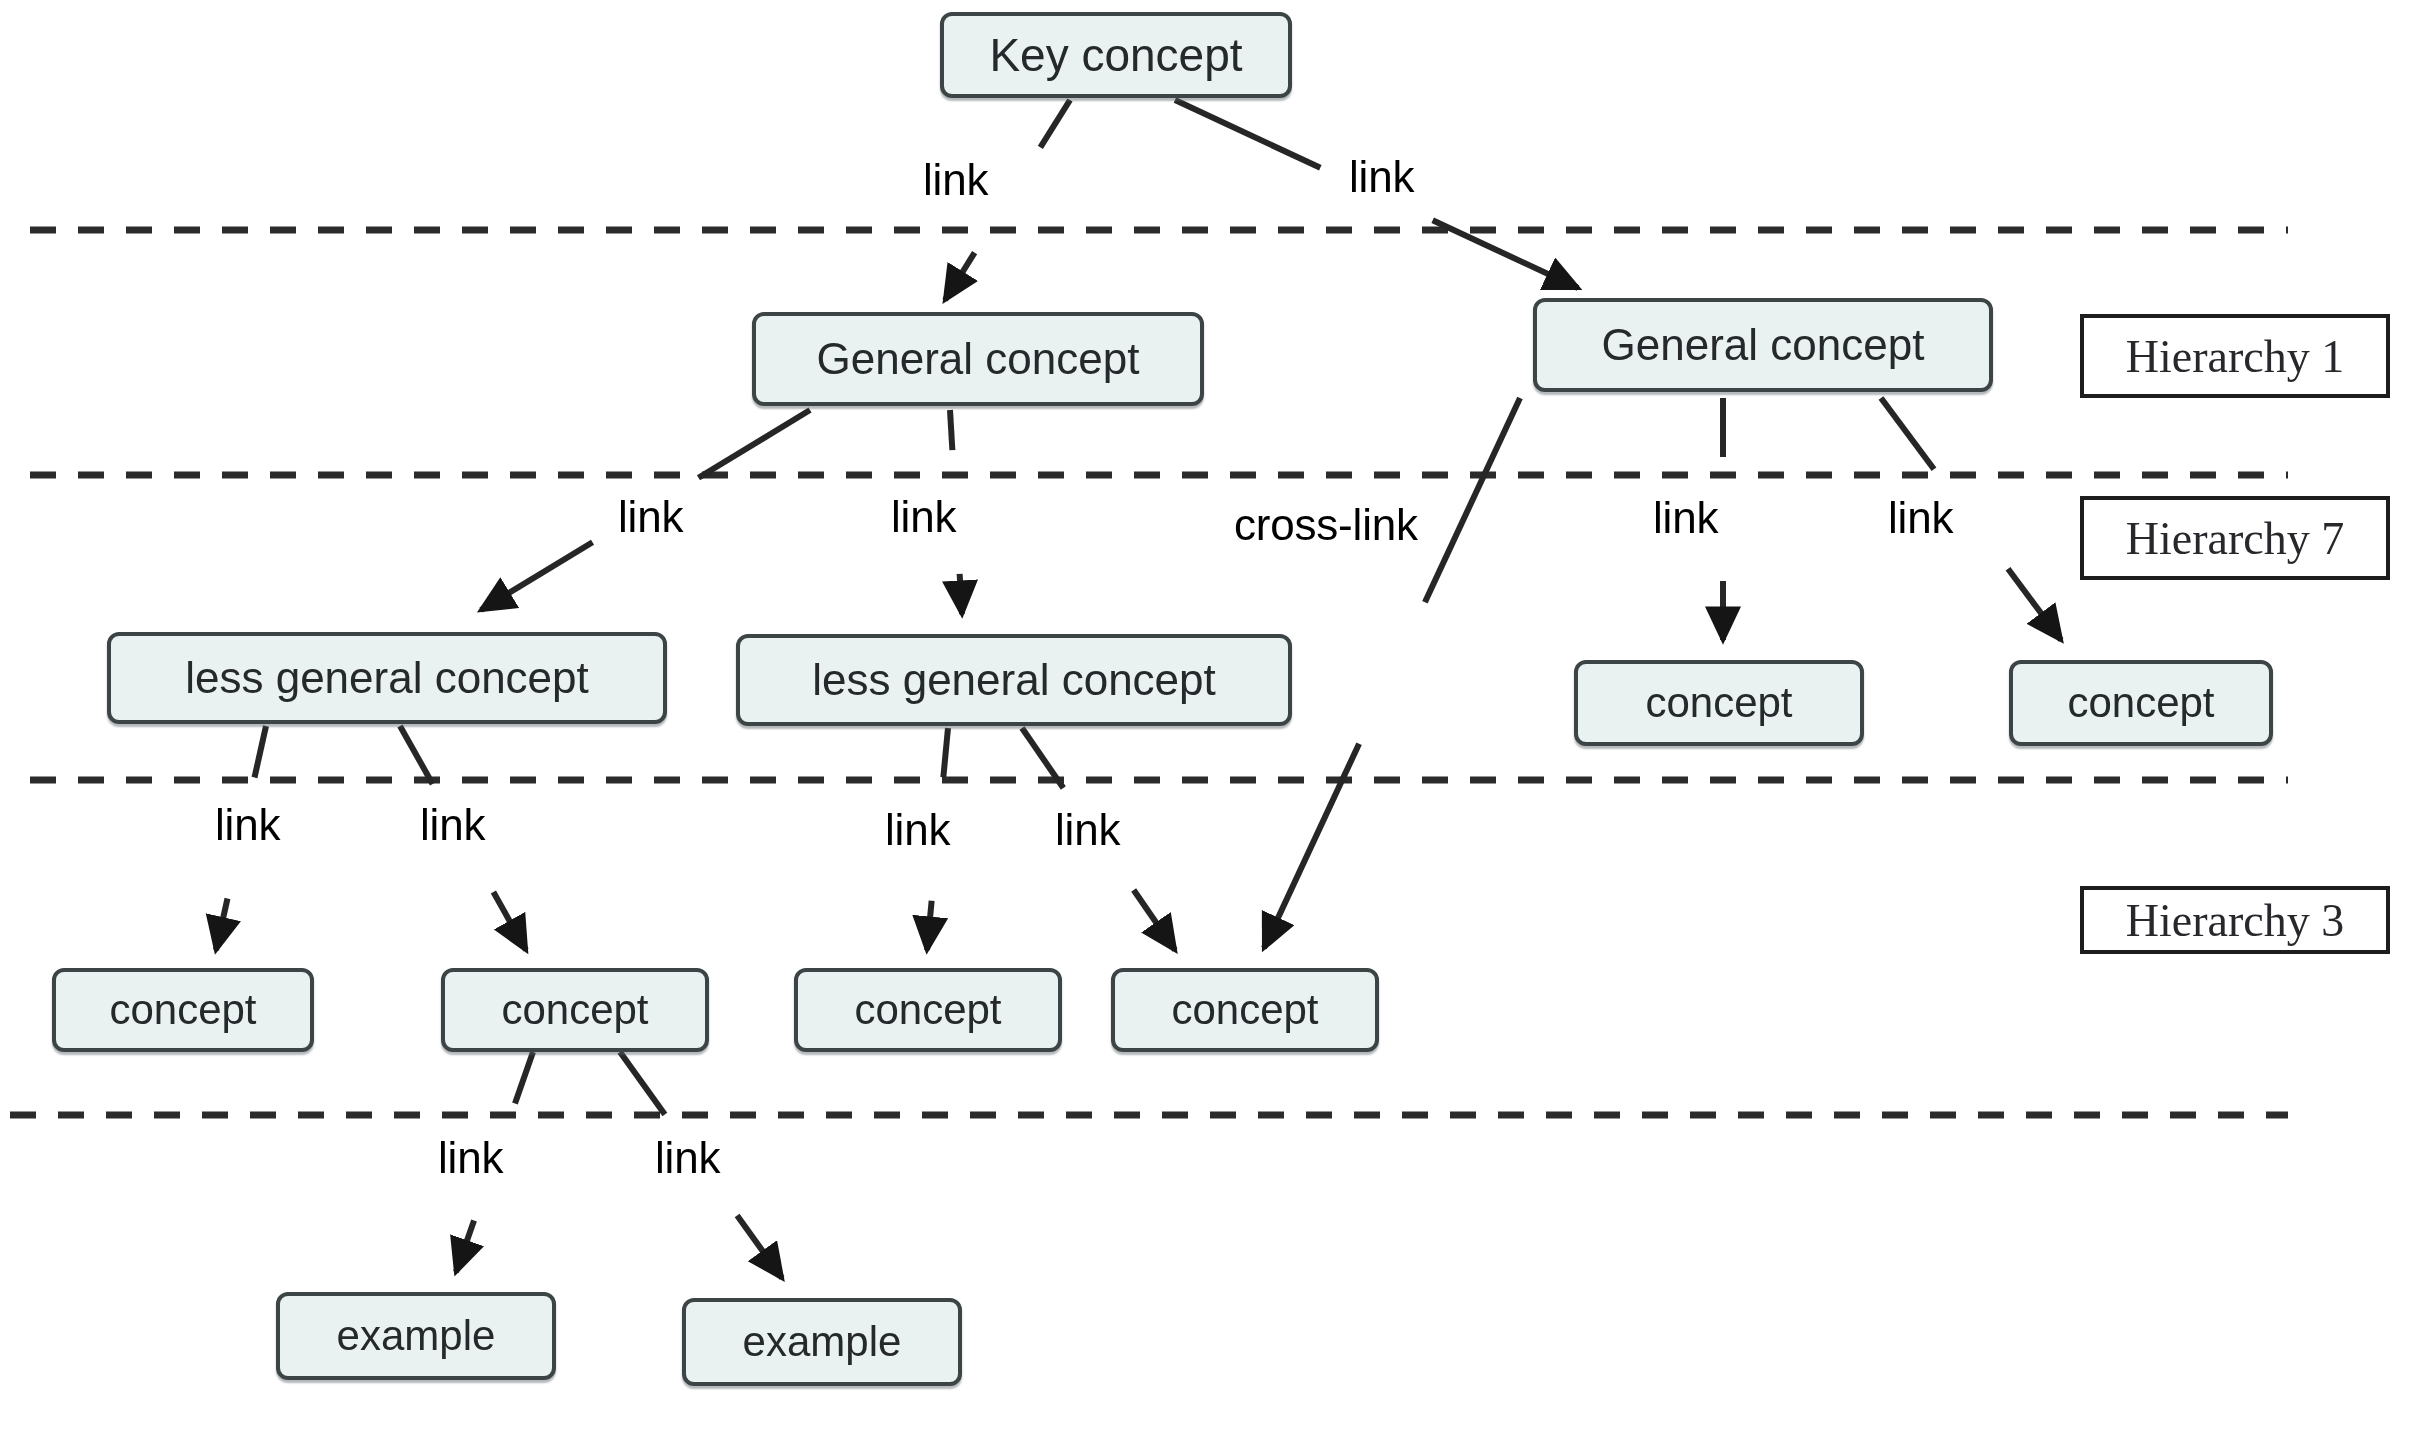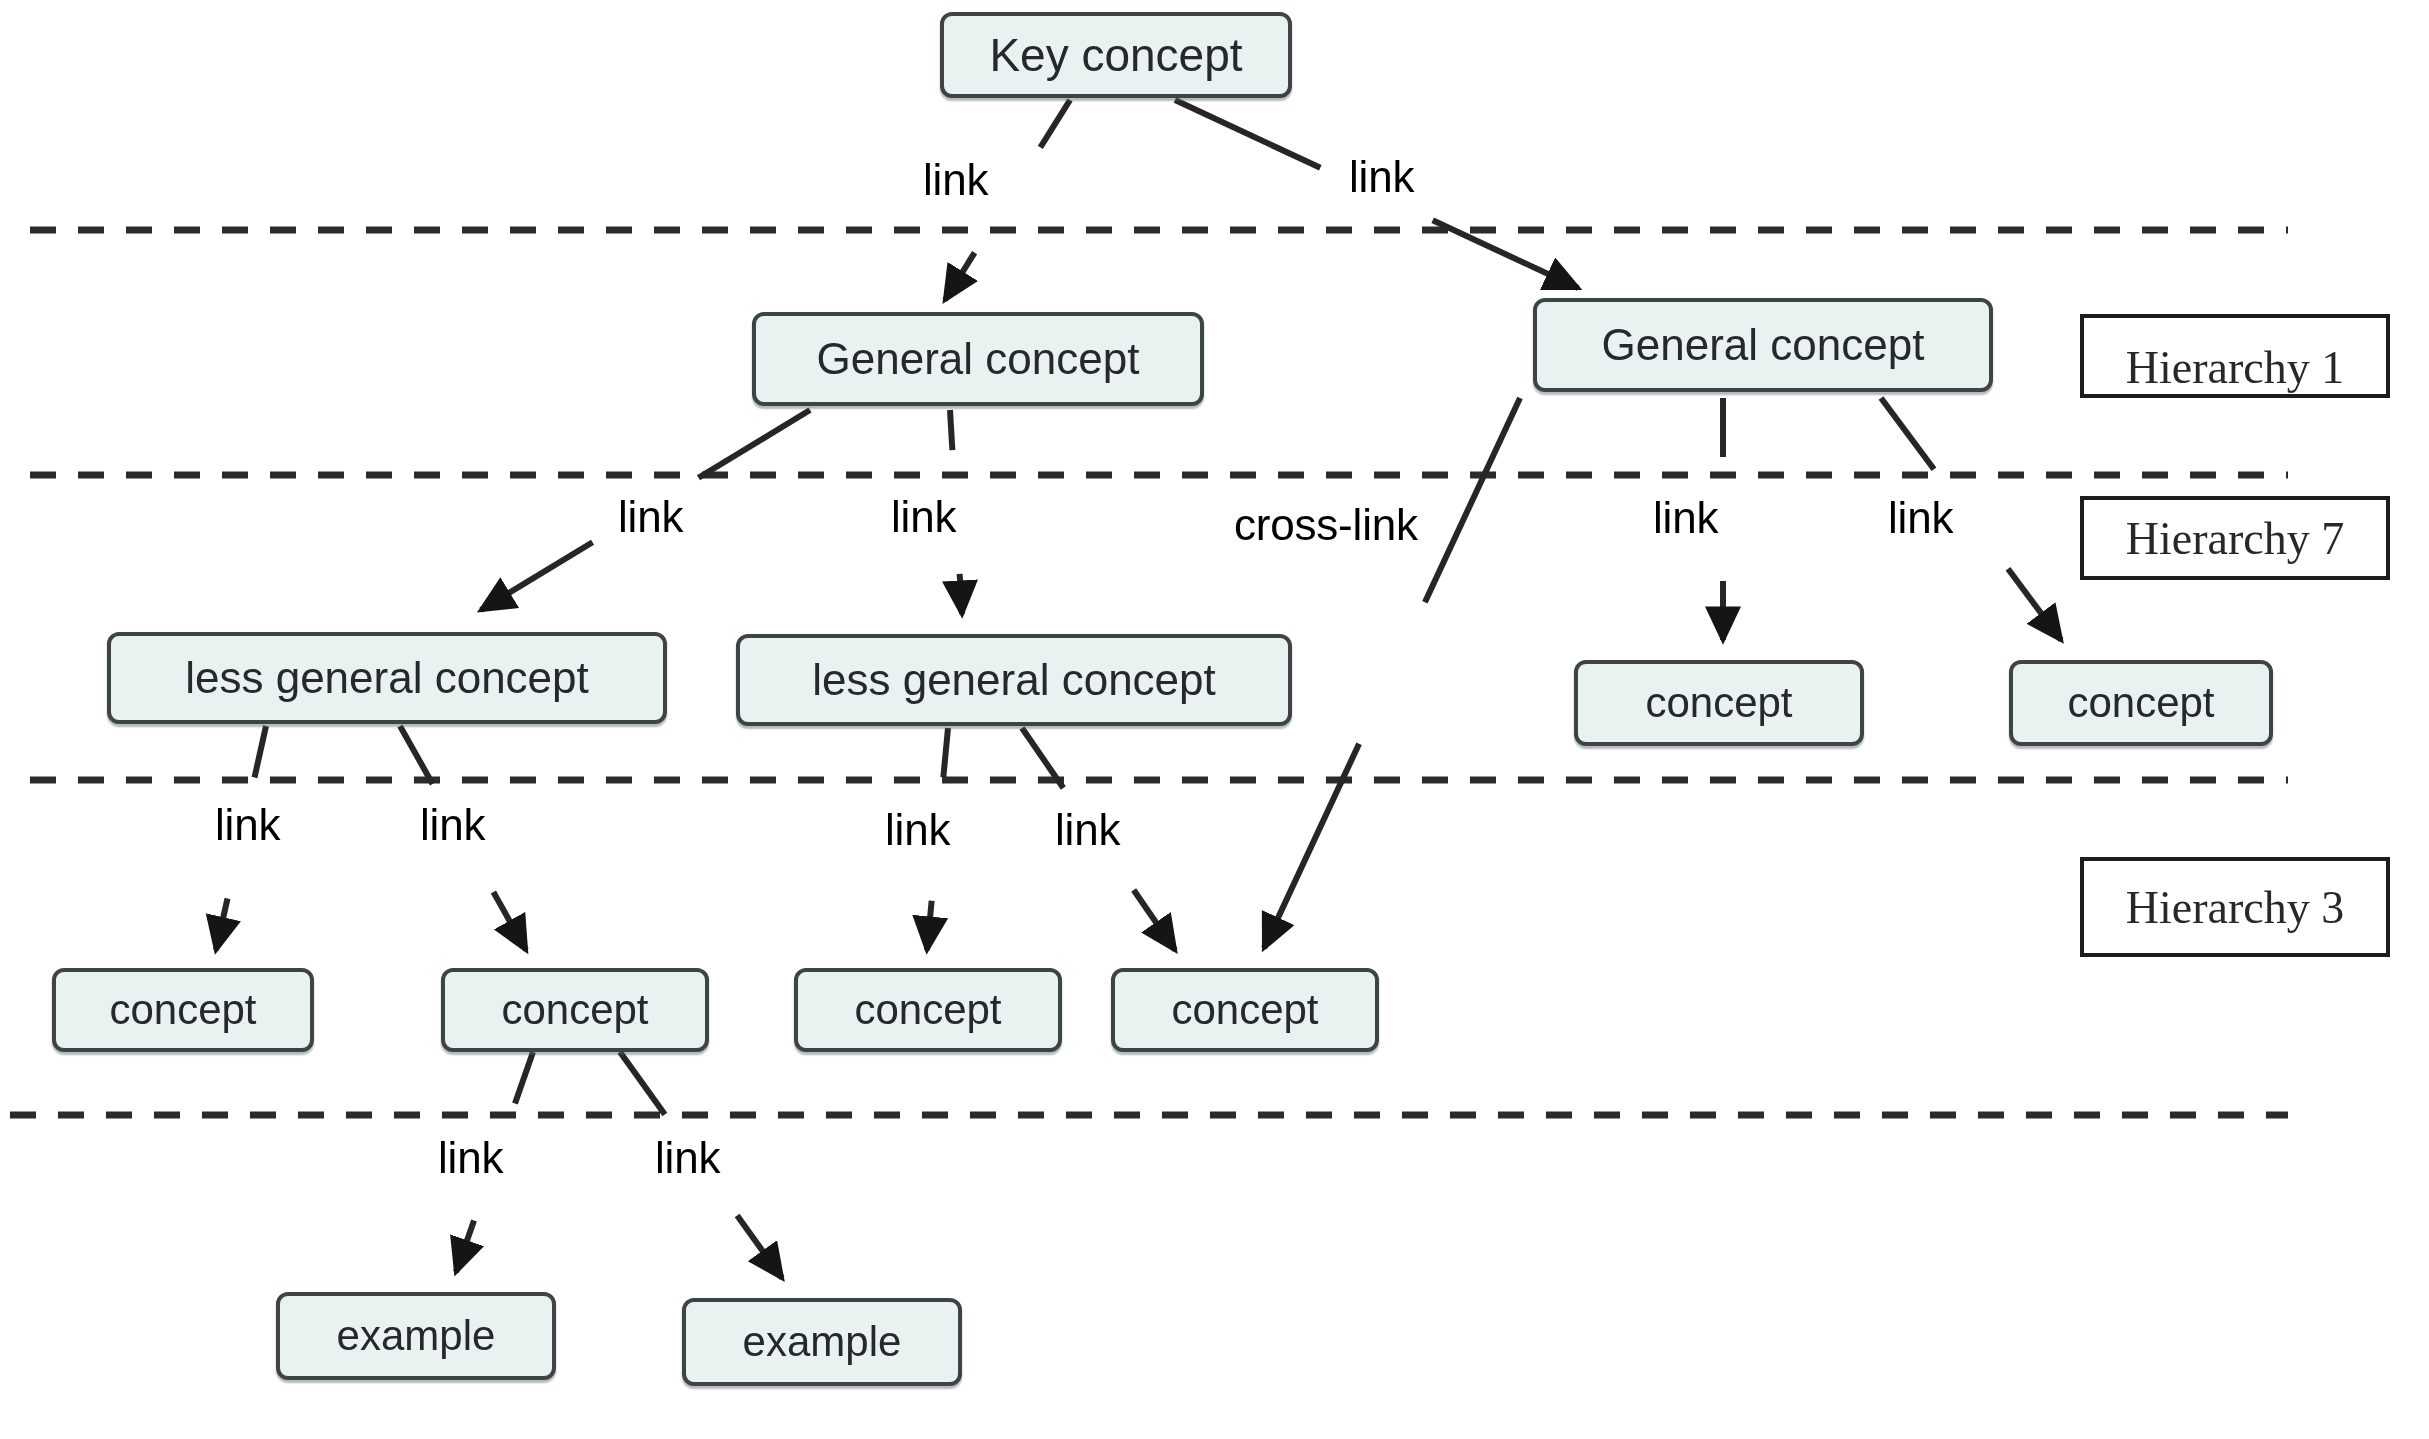--- a/index.html
+++ b/index.html
@@ -165,24 +165,24 @@
       <div class="edge-label" style="left: 1653px; top: 493px;">link</div>
       <div class="edge-label" style="left: 1888px; top: 493px;">link</div>
       <div class="edge-label" style="left: 215px; top: 800px;">link</div>
       <div class="edge-label" style="left: 420px; top: 800px;">link</div>
       <div class="edge-label" style="left: 885px; top: 805px;">link</div>
       <div class="edge-label" style="left: 1055px; top: 805px;">link</div>
       <div class="edge-label" style="left: 438px; top: 1133px;">link</div>
       <div class="edge-label" style="left: 655px; top: 1133px;">link</div>
     </div>
   <div id="hierarchy-layer">
-      <div class="hbox" style="left: 2080px; top: 314px; width: 310px; height: 84px; border-color: rgb(29, 29, 29); align-items: flex-end;">
+      <div class="hbox" style="left: 2080px; top: 314px; width: 310px; height: 84px; border-color: rgb(29, 29, 29);">
         <span>Hierarchy 1</span>
       </div>
       <div class="hbox" style="left: 2080px; top: 496px; width: 310px; height: 84px; border-color: rgb(29, 29, 29);">
         <span>Hierarchy 7</span>
       </div>
-      <div class="hbox" style="left: 2080px; top: 857px; width: 310px; height: 100px; border-color: rgb(29, 29, 29);">
+      <div class="hbox" style="left: 2080px; top: 886px; width: 310px; height: 68px; border-color: rgb(29, 29, 29);">
         <span>Hierarchy 3</span>
       </div>
     </div>
 
 </div>
 
 </body></html>

